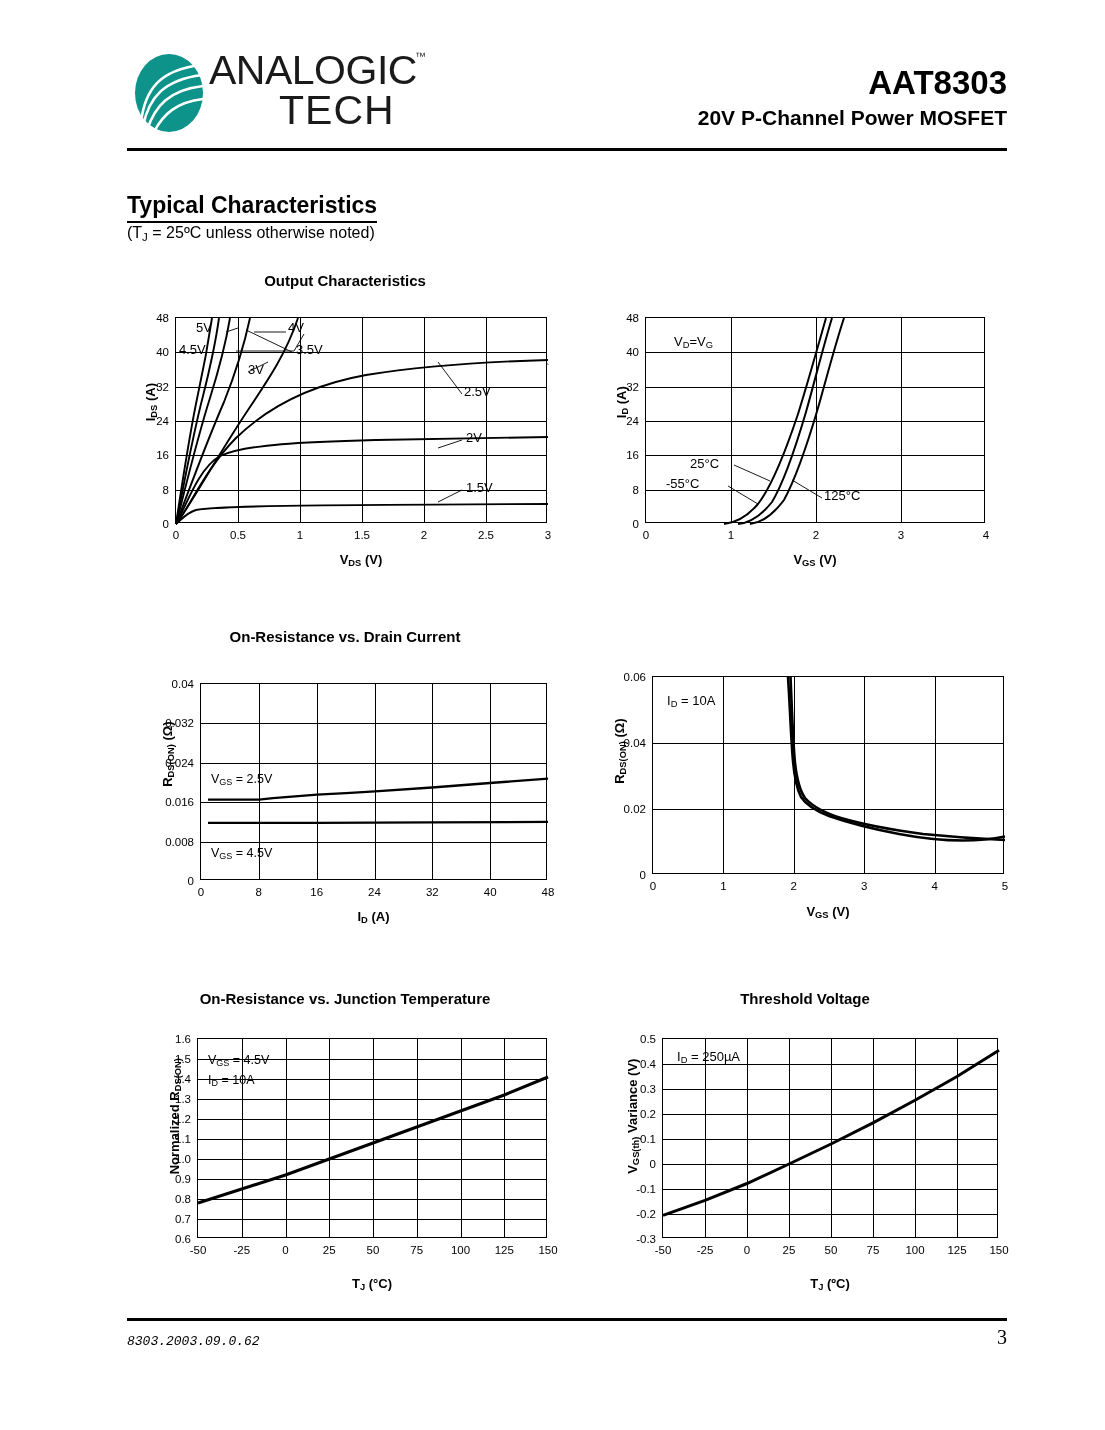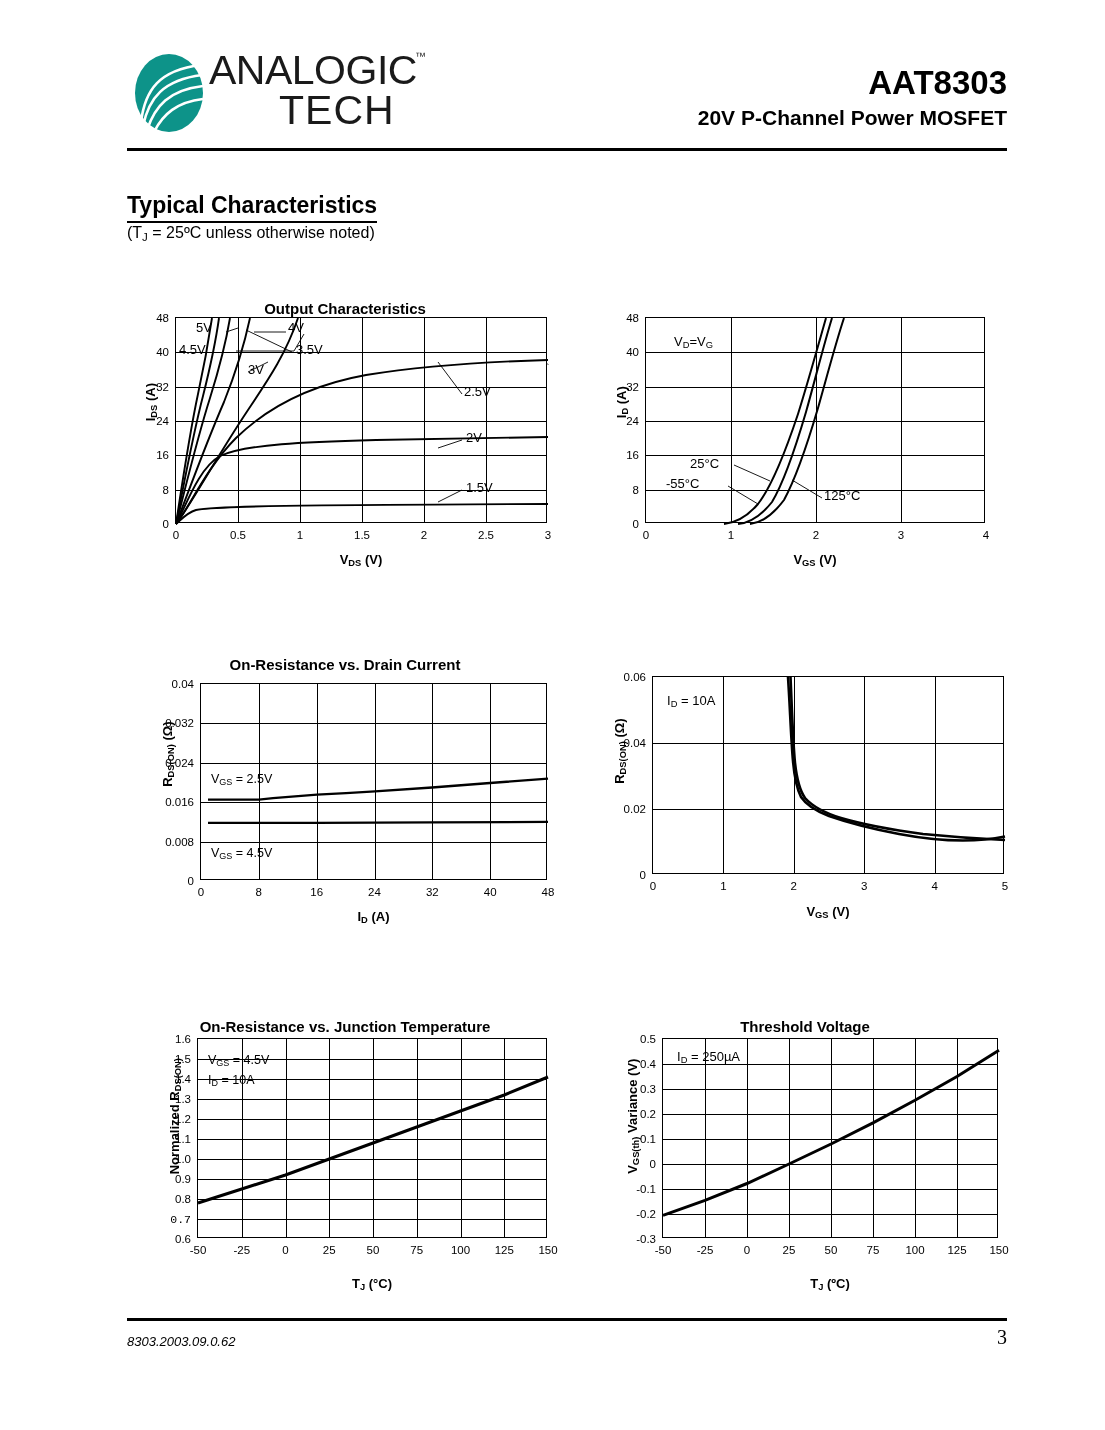--- a/index.html
+++ b/index.html
@@ -132,21 +132,20 @@
   .chart-block {
     position: absolute;
   }
   .chart-title {
     position: absolute;
     top: 0;
     width: 100%;
     text-align: center;
     font-size: 15px;
     font-weight: bold;
-    margin-top: 28px;
   }
   .plot {
     position: absolute;
     border: 1.6px solid #000;
     box-sizing: border-box;
     background: #fff;
   }
   .gl-v, .gl-h {
     position: absolute;
     background: #000;
@@ -212,21 +211,21 @@
     left: 127px;
     top: 1318px;
     width: 880px;
     height: 2.5px;
     background: #000;
   }
   .foot-left {
     position: absolute;
     left: 127px;
     top: 1334px;
-    font-family: Liberation Sans, sans-serif;
+    font-family: Liberation Mono, monospace;
     font-style: italic;
     font-size: 13px;
   }
   .foot-right {
     position: absolute;
     right: 98px;
     top: 1326px;
     font-family: "Liberation Serif", serif;
     font-size: 20px;
   }
@@ -511,21 +510,21 @@
 
       <div class="ytick" style="top:0px;">1.6</div>
       <div class="ytick" style="top:20px;">1.5</div>
       <div class="ytick" style="top:40px;">1.4</div>
       <div class="ytick" style="top:60px;">1.3</div>
       <div class="ytick" style="top:80px;">1.2</div>
       <div class="ytick" style="top:100px;">1.1</div>
       <div class="ytick" style="top:120px;margin-left:18px;">1.0</div>
       <div class="ytick" style="top:140px;">0.9</div>
       <div class="ytick" style="top:160px;">0.8</div>
-      <div class="ytick" style="top:180px;font-family:Liberation Mono, monospace;">0.7</div>
+      <div class="ytick" style="top:180px;">0.7</div>
       <div class="ytick" style="top:200px;">0.6</div>
 
       <div class="xtick" style="left:0px;">-50</div>
       <div class="xtick" style="left:43.75px;">-25</div>
       <div class="xtick" style="left:87.5px;">0</div>
       <div class="xtick" style="left:131.25px;">25</div>
       <div class="xtick" style="left:175px;">50</div>
       <div class="xtick" style="left:218.75px;">75</div>
       <div class="xtick" style="left:262.5px;">100</div>
       <div class="xtick" style="left:306.25px;">125</div>

